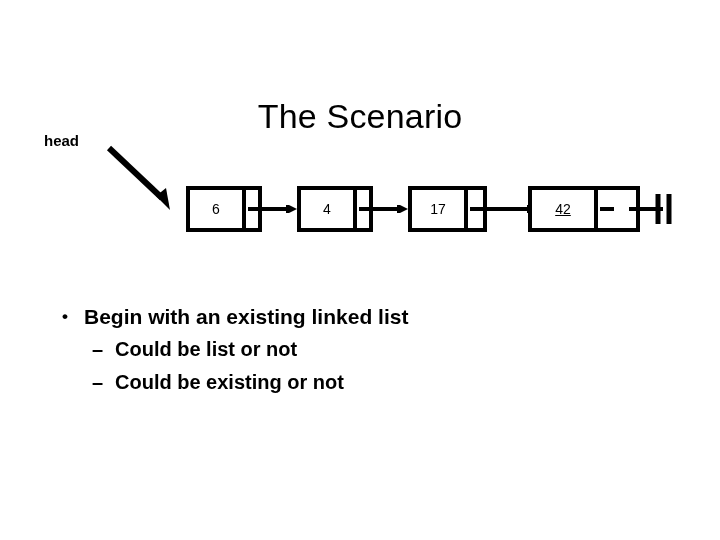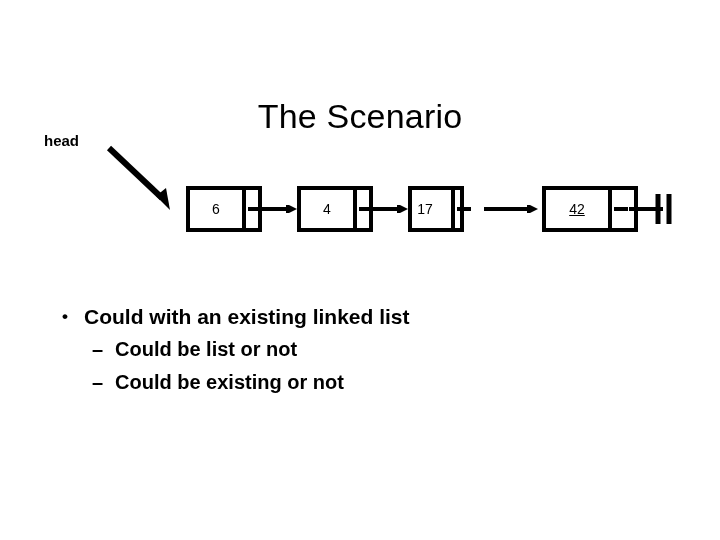--- a/index.html
+++ b/index.html
@@ -178,47 +178,47 @@
 
     <div class="node" style="left:111px;width:76px;">
       <div class="node-data">4</div>
       <div class="node-ptr"></div>
     </div>
     <svg class="link-arrow" style="left:187px;width:35px;" viewBox="0 0 35 8">
       <line x1="0" y1="4" x2="26" y2="4" stroke="#000000" stroke-width="4"></line>
       <polygon points="35,4 24,9.5 24,-1.5" fill="#000000"></polygon>
     </svg>
 
-    <div class="node" style="left:222px;width:56px;justify-content:center;">
+    <div class="node" style="left:222px;width:79px;">
       <div class="node-data">17</div>
       <div class="node-ptr"></div>
     </div>
     <svg class="link-arrow" style="left:298px;width:54px;" viewBox="0 0 54 8">
       <line x1="0" y1="4" x2="45" y2="4" stroke="#000000" stroke-width="4"></line>
       <polygon points="54,4 43,9.5 43,-1.5" fill="#000000"></polygon>
     </svg>
 
-    <div class="node" style="left:356px;width:96px;text-decoration:underline;">
+    <div class="node" style="left:342px;width:112px;text-decoration:underline;">
       <div class="node-data" style="width:62px;">42</div>
       <div class="node-ptr"></div>
     </div>
 
     <svg id="null-terminator" style="left:443px;" viewBox="0 0 46 30">
       <line x1="0" y1="15" x2="34" y2="15" stroke="#000000" stroke-width="4"></line>
       <line x1="29" y1="0" x2="29" y2="30" stroke="#000000" stroke-width="5"></line>
       <line x1="40" y1="0" x2="40" y2="30" stroke="#000000" stroke-width="5"></line>
     </svg>
 
   </div>
 
   <div id="bullet-block">
 
     <div class="bullet-row bullet-l1">
       <span class="marker">•</span>
-      <span class="bullet-text">Could with an existing linked list</span>
+      <span class="bullet-text">Begin with an existing linked list</span>
     </div>
 
     <div class="bullet-row bullet-l2">
       <span class="marker">–</span>
       <span class="bullet-text">Could be list or not</span>
     </div>
 
     <div class="bullet-row bullet-l2">
       <span class="marker">–</span>
       <span class="bullet-text">Could be existing or not</span>

